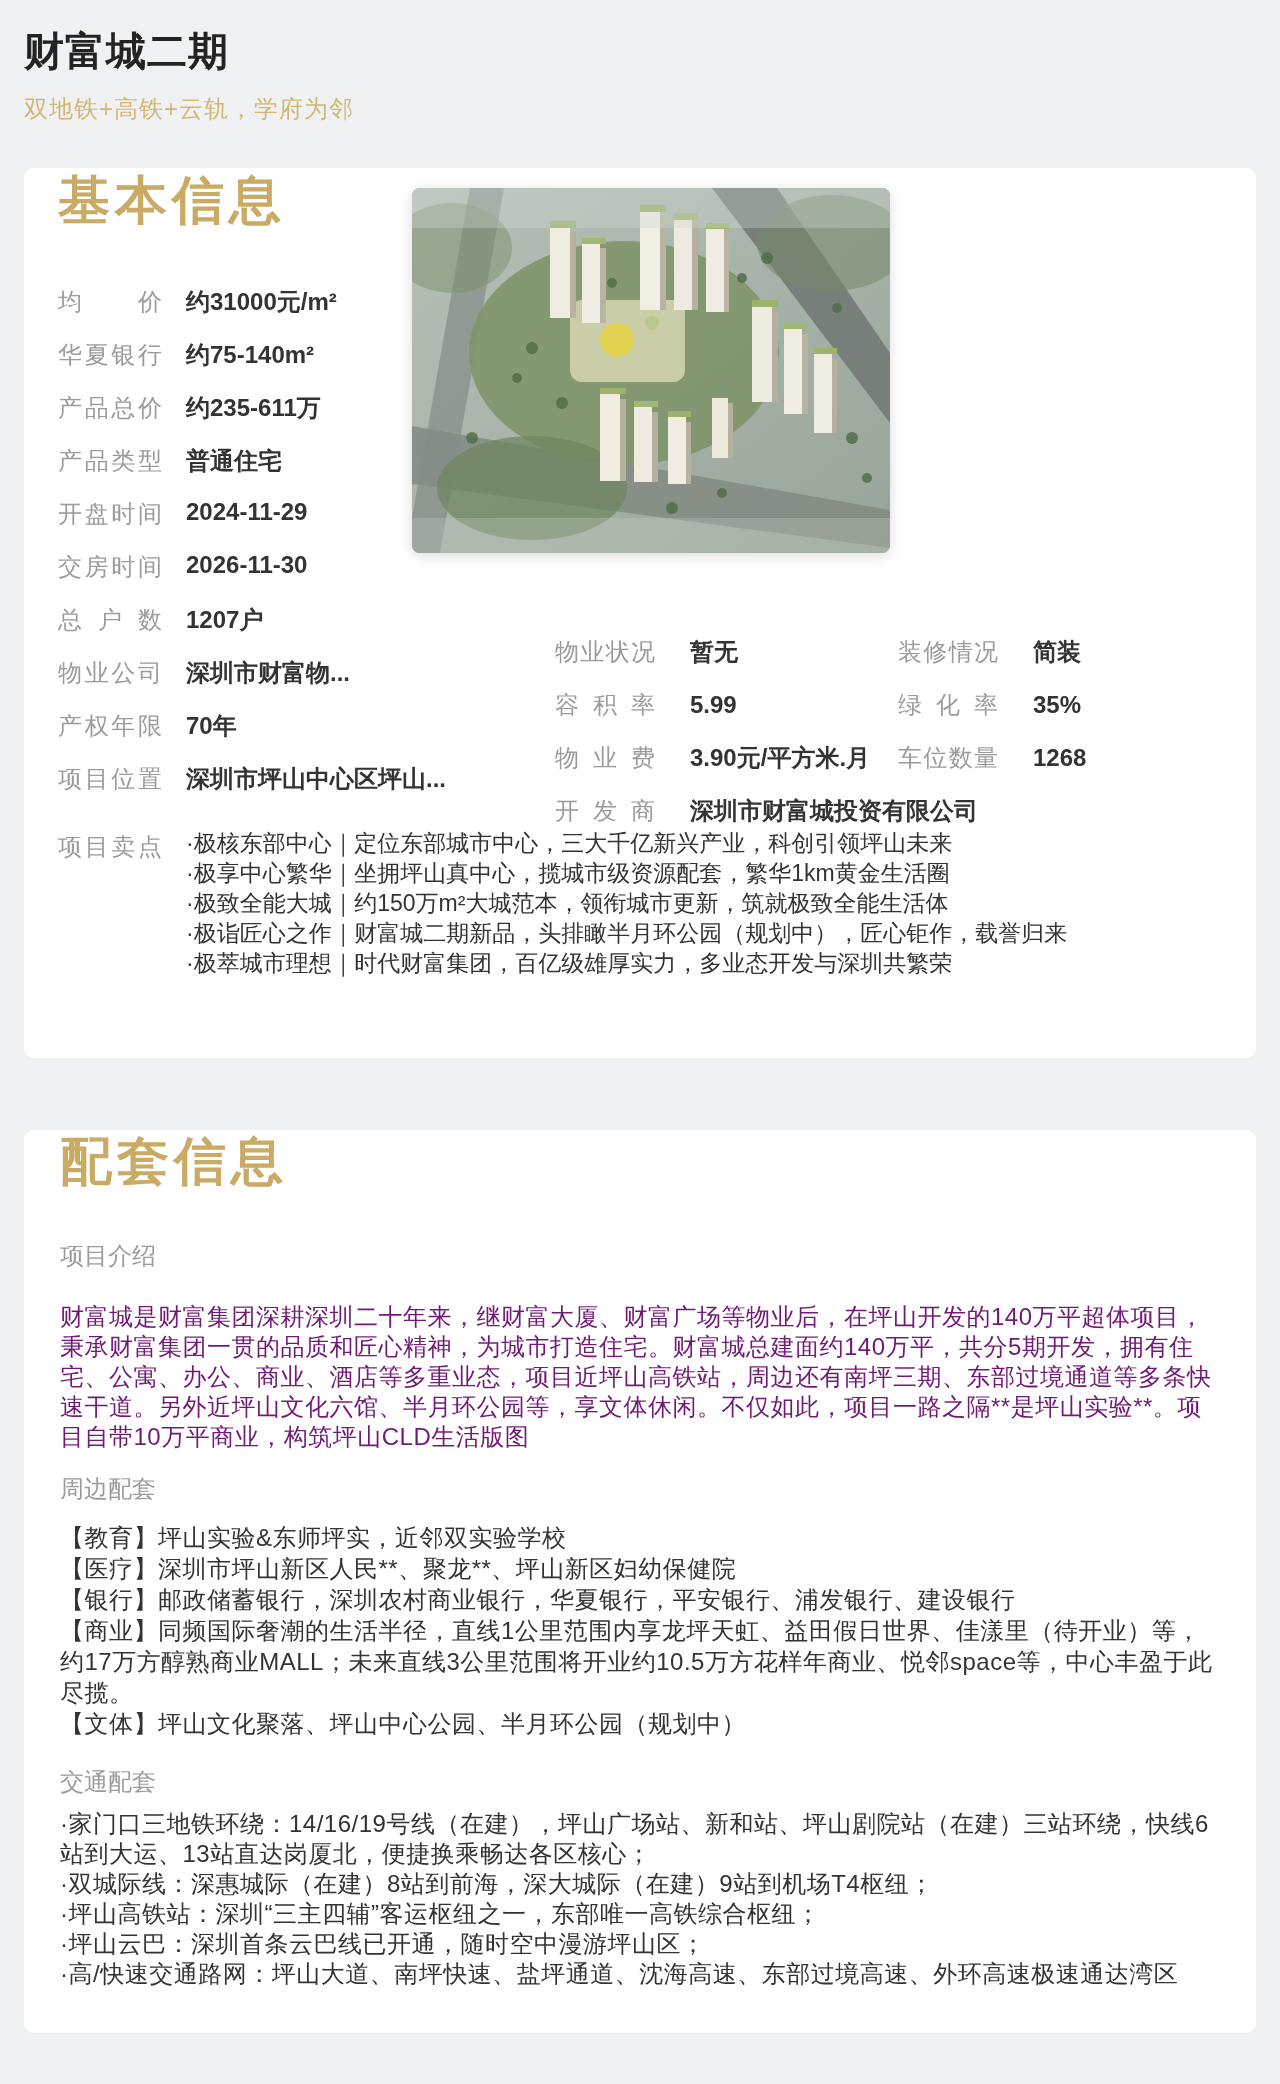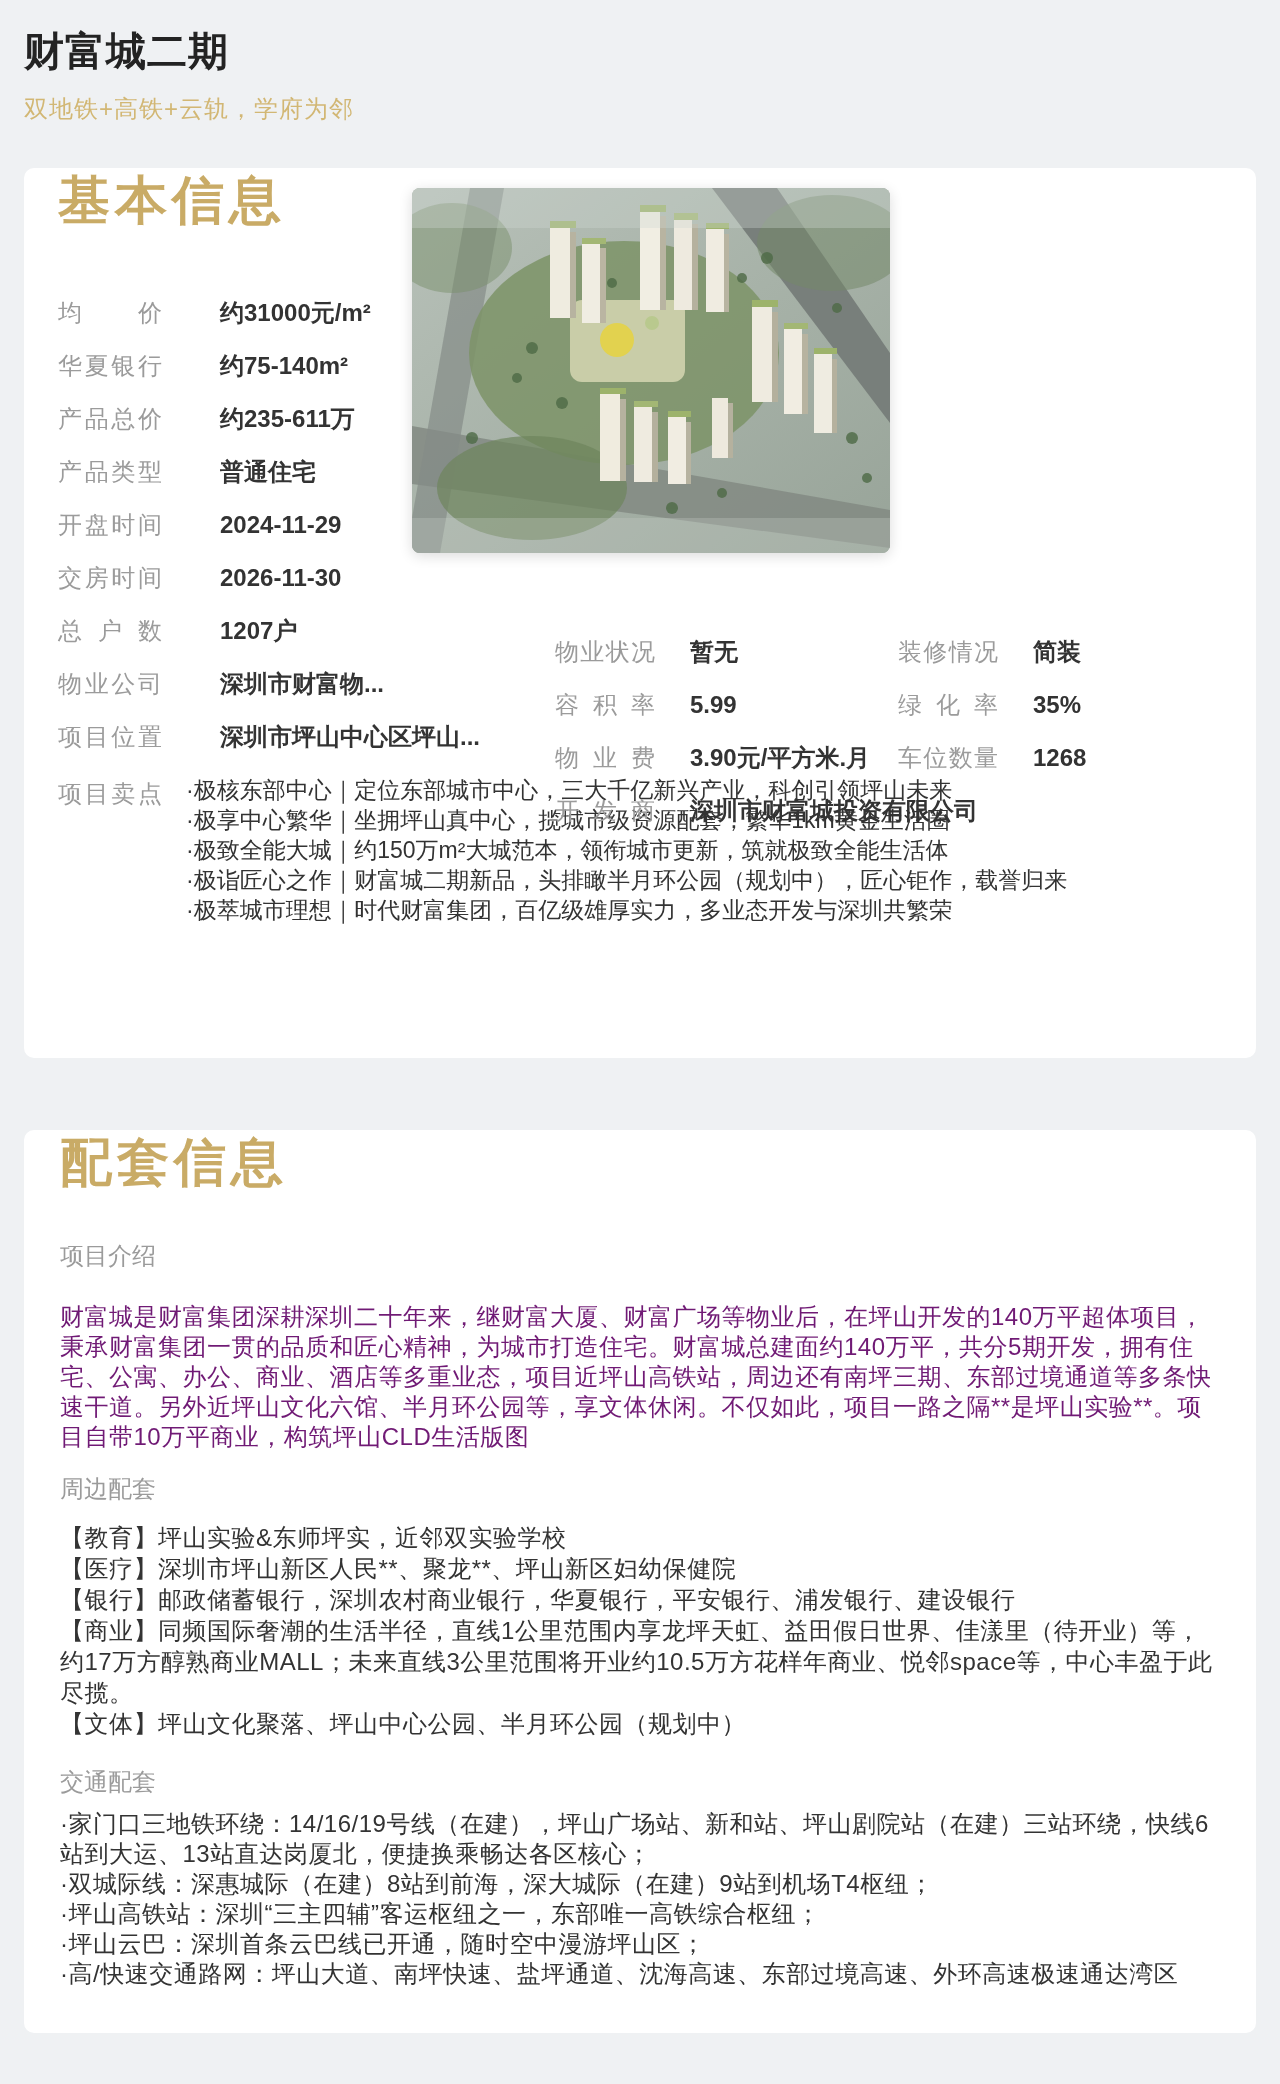--- a/index.html
+++ b/index.html
@@ -14,24 +14,24 @@
   .page-title{font-size:40px;line-height:50px;font-weight:700;color:#232323;letter-spacing:1px;}
   .page-subtitle{margin-top:20px;font-size:24px;line-height:26px;color:#d2b774;font-weight:500;letter-spacing:1px;}
   
   .card{background:#ffffff;border-radius:10px;margin:0 24px;box-sizing:border-box;}
   .card-basic{margin-top:32px;position:relative;padding:0 0 18px 0;min-height:890px;}
   .card-facilities{margin-top:26px;padding:0 36px 44px 36px;}
   .section-title{
     font-size:52px;line-height:64px;font-weight:700;color:#c9ab66;letter-spacing:5px;
   }
   .card-basic .section-title{margin:46px 0 16px 34px;}
-  .card-facilities .section-title{margin-top:72px;}
+  .card-facilities .section-title{margin-top:72px;font-family:Liberation Serif, serif;}
   
   .rows{margin:54px 0 0 34px;width:370px;}
-  .row{height:53px;display:flex;align-items:center;gap:34px;}
+  .row{height:53px;display:flex;align-items:flex-start;}
   .lbl{
     display:inline-block;width:104px;flex:0 0 104px;margin-right:24px;
     color:#9b9b9b;font-size:24px;
     text-align:justify;text-align-last:justify;
   }
   .val{color:#333333;font-size:24px;font-weight:600;white-space:nowrap;}
   
   .right-pairs{position:absolute;left:531px;top:457px;}
   .rrow{height:53px;display:flex;align-items:center;}
   .pair{display:flex;align-items:center;width:343px;}
@@ -182,20 +182,24 @@
       </div>
     <div class="row">
         <span class="lbl">总户数</span>
         <span class="val">1207户</span>
       </div>
     <div class="row">
         <span class="lbl">物业公司</span>
         <span class="val">深圳市财富物...</span>
       </div>
     <div class="row">
+        <span class="lbl">产权年限</span>
+        <span class="val">70年</span>
+      </div>
+    <div class="row">
         <span class="lbl">项目位置</span>
         <span class="val">深圳市坪山中心区坪山...</span>
       </div>
   </div>
 
   <div class="right-pairs">
     <div class="rrow">
       <span class="pair">
           <span class="lbl">物业状况</span>
           <span class="val">暂无</span>

